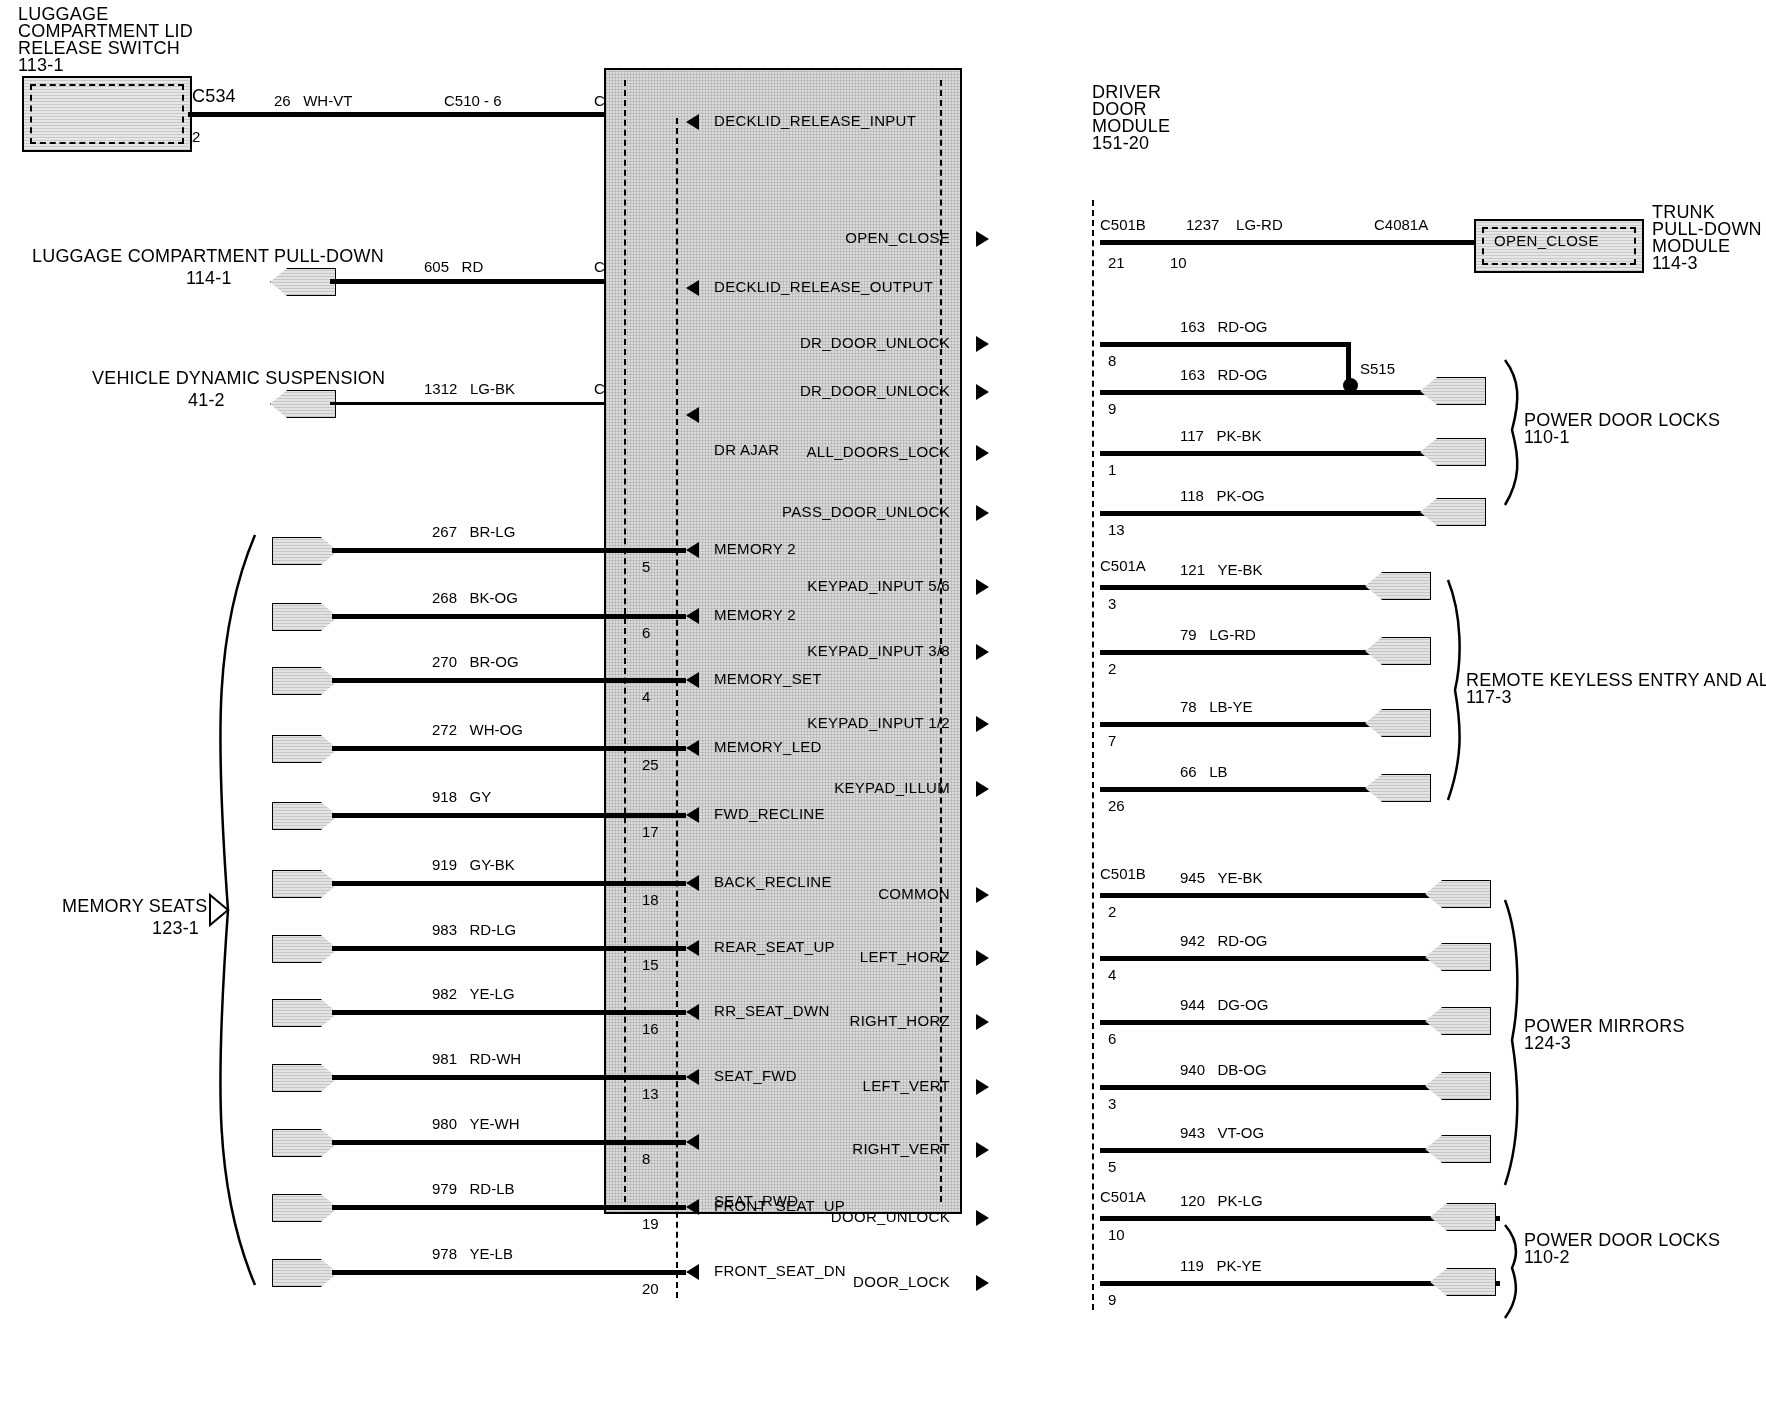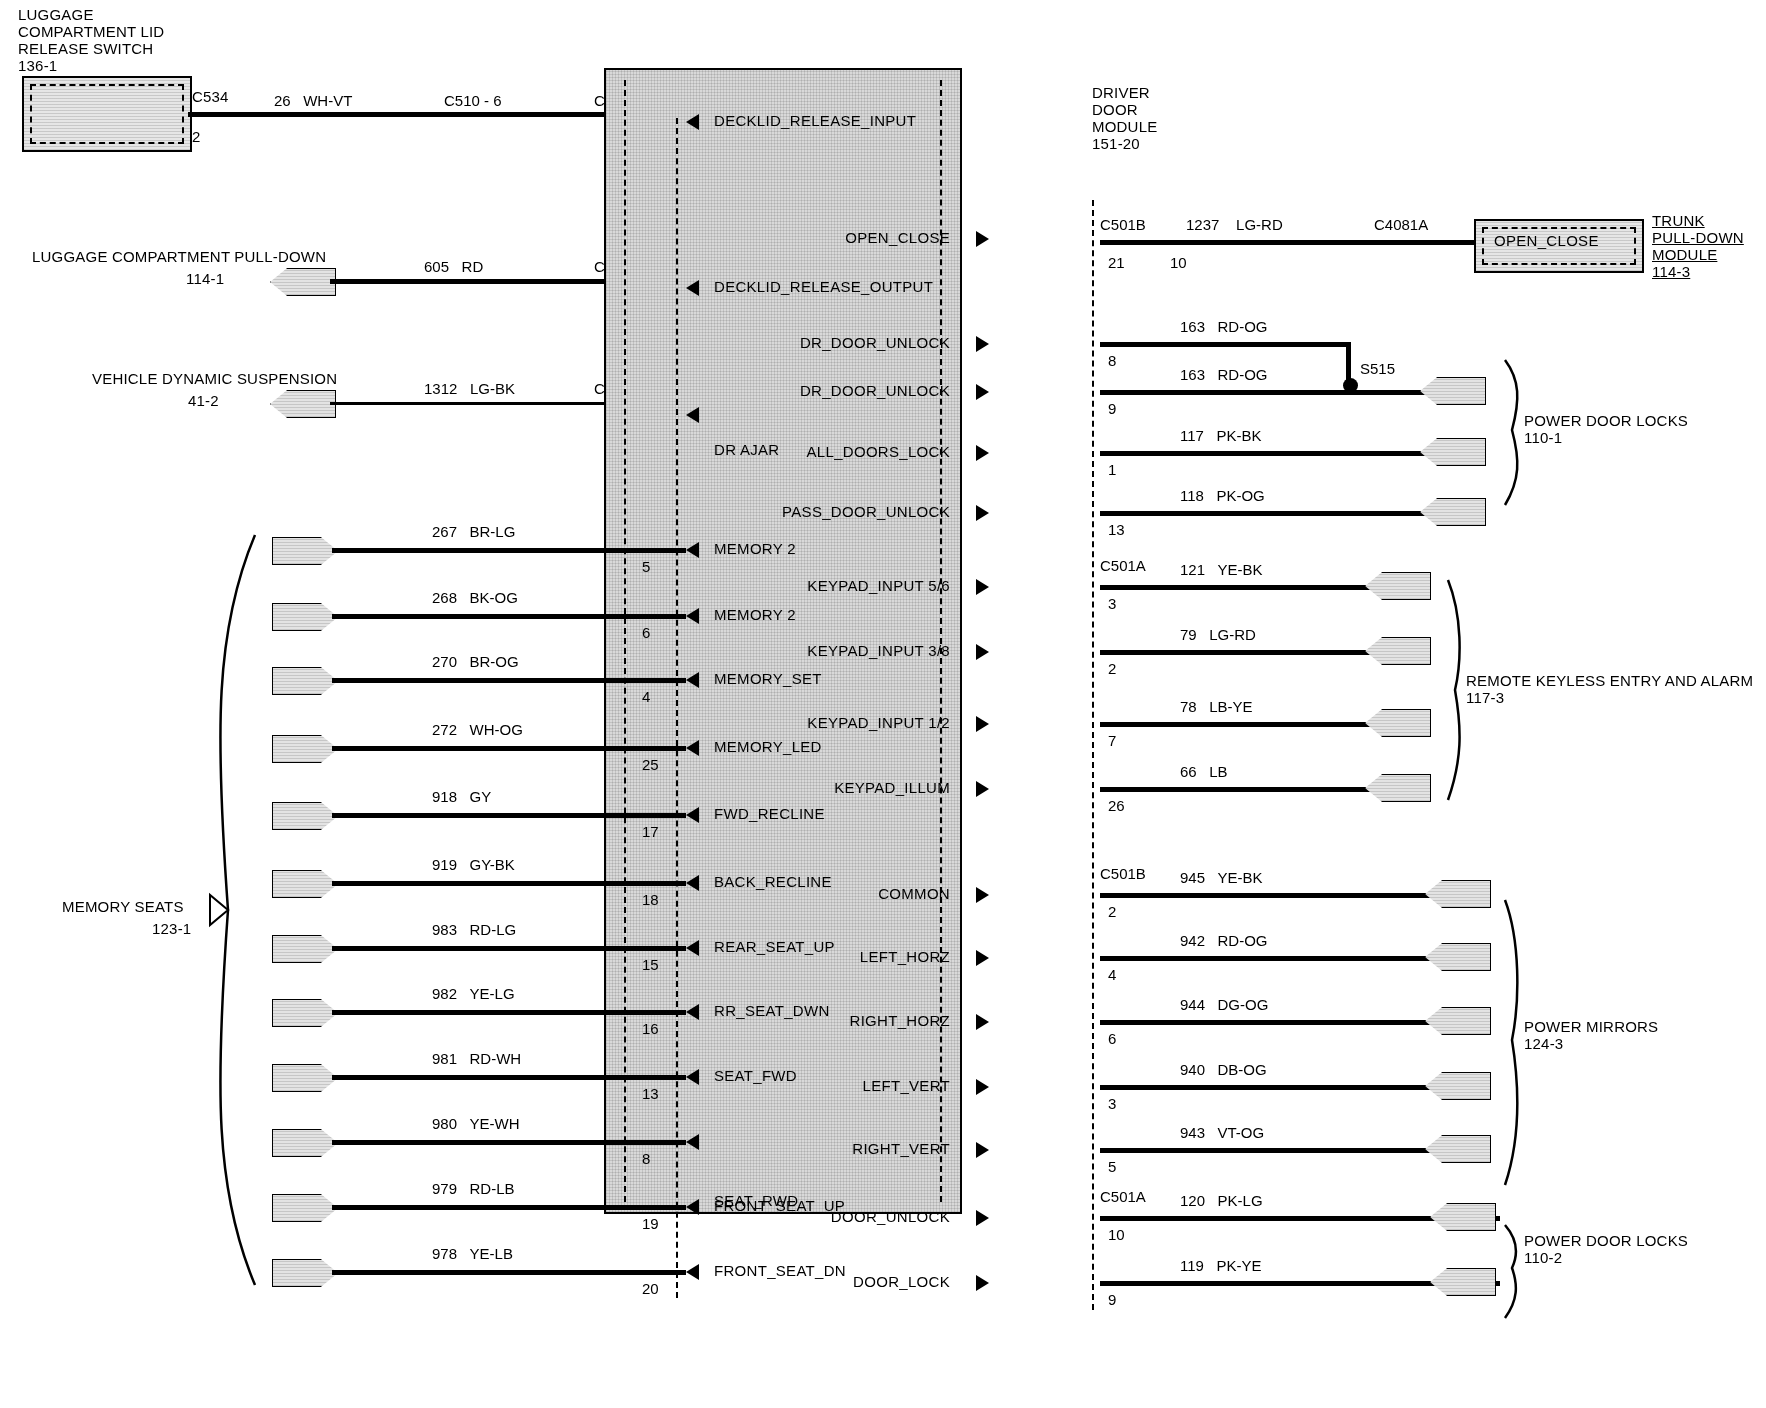--- a/index.html
+++ b/index.html
@@ -1,19 +1,19 @@
 <!DOCTYPE html>
 <html><head>
 <meta charset="utf-8">
 <style>
   html,body{margin:0;padding:0;background:#fff;}
   body{width:1766px;height:1408px;position:relative;font-family:"Liberation Sans",sans-serif;color:#000;overflow:hidden;}
   #canvas{position:absolute;left:0;top:0;width:1766px;height:1408px;}
   .abs{position:absolute;}
-  .lbl{font-size:15px;line-height:17px;white-space:pre;letter-spacing:0.2px;}
+  .lbl{font-size:18px;line-height:17px;white-space:pre;letter-spacing:0.2px;}
   .pinnum{font-size:15px;}
   .wirelbl{font-size:15px;white-space:pre;}
   .sig{font-size:15px;white-space:nowrap;letter-spacing:0.3px;}
   
   #module{position:absolute;left:604px;top:68px;width:354px;height:1142px;
           border:2px solid #000;background:
           repeating-linear-gradient(0deg, rgba(0,0,0,0.10) 0px, rgba(0,0,0,0.10) 1px, rgba(255,255,255,0) 1px, rgba(255,255,255,0) 3px),
           repeating-linear-gradient(90deg, rgba(0,0,0,0.10) 0px, rgba(0,0,0,0.10) 1px, rgba(255,255,255,0) 1px, rgba(255,255,255,0) 3px),
           #d9d9d9;}
   #module .inner{position:absolute;left:18px;top:10px;right:18px;bottom:10px;border-left:2px dashed #000;border-right:2px dashed #000;}
@@ -34,21 +34,21 @@
   .bigbox{position:absolute;border:2px solid #000;background:
       repeating-linear-gradient(0deg, rgba(0,0,0,0.13) 0px, rgba(0,0,0,0.13) 1px, rgba(255,255,255,0) 1px, rgba(255,255,255,0) 3px),#e6e6e6;}
   .bigbox .dash{position:absolute;left:6px;top:6px;right:6px;bottom:6px;border:2px dashed #000;}
   svg.overlay{position:absolute;left:0;top:0;width:1766px;height:1408px;pointer-events:none;}
 </style>
 </head>
 <body>
 
 <div id="canvas">
 
-  <div class="abs lbl" style="left:18px;top:6px;"><span>LUGGAGE</span><br><span>COMPARTMENT LID</span><br><span>RELEASE SWITCH</span><br><span>136-1</span></div>
+  <div class="abs lbl" style="left:18px;top:6px;"><span>LUGGAGE</span><br><span>COMPARTMENT LID</span><br><span>RELEASE SWITCH</span><br><span>113-1</span></div>
 
   <div class="bigbox" style="left:22px;top:76px;width:166px;height:72px;">
       <div class="dash"></div>
     </div>
 
   <div class="abs lbl" style="left:192px;top:88px;">C534</div>
   <div class="abs pinnum" style="left:192px;top:128px;">2</div>
 
   <div class="wire" style="left:188px;top:112px;width:420px;"></div>
   <div class="abs wirelbl" style="left:274px;top:92px;"><span>26</span>&nbsp;&nbsp;&nbsp;<span>WH-VT</span></div>
@@ -74,21 +74,21 @@
 
   <div class="abs lbl" style="left:62px;top:898px;">MEMORY SEATS</div>
   <div class="abs lbl" style="left:152px;top:920px;">123-1</div>
 
   <div class="abs lbl" style="left:1092px;top:84px;"><span>DRIVER</span><br><span>DOOR</span><br><span>MODULE</span><br><span>151-20</span></div>
 
   <div class="bigbox" style="left:1474px;top:219px;width:166px;height:50px;">
       <div class="dash"></div>
     </div>
   <div class="abs sig" style="left:1494px;top:232px;">OPEN_CLOSE</div>
-  <div class="abs lbl" style="left:1652px;top:212px;text-decoration:underline;"><span>TRUNK</span><br><span>PULL-DOWN</span><br><span>MODULE</span><br><span>114-3</span></div>
+  <div class="abs lbl" style="left:1652px;top:204px;"><span>TRUNK</span><br><span>PULL-DOWN</span><br><span>MODULE</span><br><span>114-3</span></div>
   <div class="wire" style="left:1100px;top:240px;width:376px;"></div>
   <div class="abs wirelbl" style="left:1100px;top:216px;">C501B</div>
   <div class="abs pinnum" style="left:1108px;top:254px;">21</div>
   <div class="abs wirelbl" style="left:1186px;top:216px;"><span>1237</span>&nbsp;&nbsp;&nbsp;&nbsp;<span>LG-RD</span></div>
   <div class="abs wirelbl" style="left:1374px;top:216px;">C4081A</div>
   <div class="abs pinnum" style="left:1170px;top:254px;">10</div>
 
   <div class="abs lbl" style="left:1524px;top:412px;"><span>POWER DOOR LOCKS</span><br><span>110-1</span></div>
   <div class="abs lbl" style="left:1466px;top:672px;"><span>REMOTE KEYLESS ENTRY AND ALARM</span><br><span style="margin-left:0;">117-3</span></div>
   <div class="abs lbl" style="left:1524px;top:1018px;"><span>POWER MIRRORS</span><br><span>124-3</span></div>

